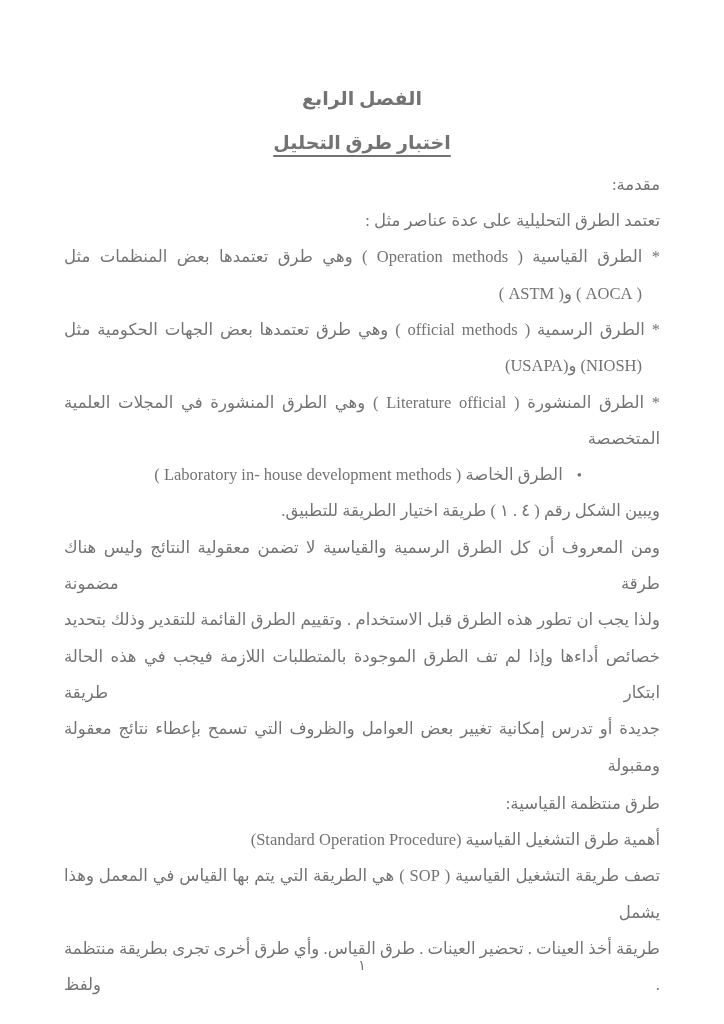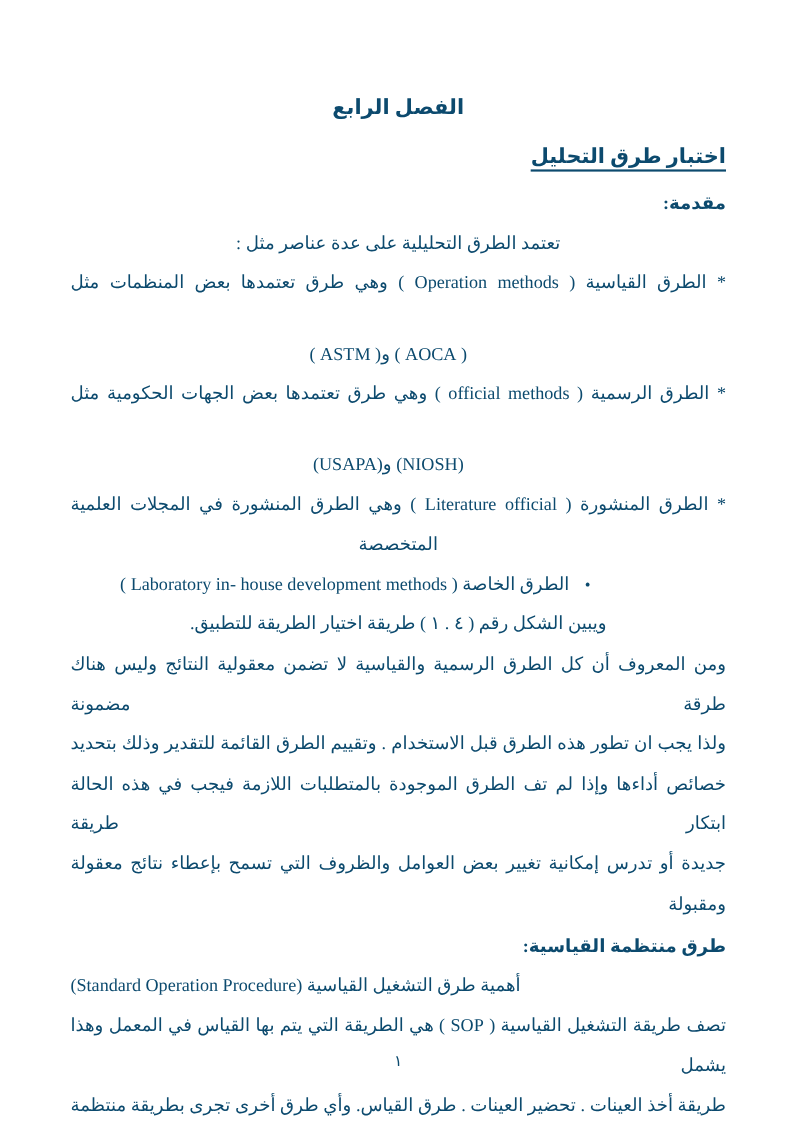--- a/index.html
+++ b/index.html
@@ -6,68 +6,68 @@
     margin: 0;
     padding: 0;
     background: #ffffff;
   }
   .page {
     position: relative;
     width: 724px;
     height: 1024px;
     margin: 0 auto;
     background: #ffffff;
-    color: #0c4a6e;
+    color: #737373;
     box-sizing: border-box;
     padding: 84px 64px 0 64px;
     direction: rtl;
     font-family: "Liberation Serif", "DejaVu Sans", serif;
     overflow: hidden;
   }
   .chapter-title {
     text-align: center;
     font-weight: bold;
     font-size: 19px;
     line-height: 1.6;
     margin-bottom: 14px;
   }
   .chapter-subtitle {
+    text-align: center;
     font-weight: bold;
     font-size: 19px;
     line-height: 1.6;
     margin-bottom: 8px;
   }
   .chapter-subtitle .u {
     text-decoration: underline;
     text-decoration-thickness: 2px;
     text-underline-offset: 6px;
   }
   .ln {
     font-size: 16.5px;
     line-height: 2.2;
-    text-align: center;
+    text-align: right;
   }
   .sec-heading {
-    font-weight: bold;
+    font-weight: normal;
     font-size: 16.5px;
     line-height: 2.2;
     text-align: right;
     margin-top: 2px;
   }
   .just {
     text-align: justify;
     text-align-last: justify;
   }
   .center {
-    text-align: left;
+    text-align: right;
   }
   .inset-sm {
     padding-left: 0;
     padding-right: 18px;
-    margin-top: 28px;
   }
   .bullet-ln {
     padding-right: 78px;
   }
   .bullet-ln .bullet {
     margin-left: 14px;
     font-size: 15px;
   }
   .page-number {
     position: absolute;

